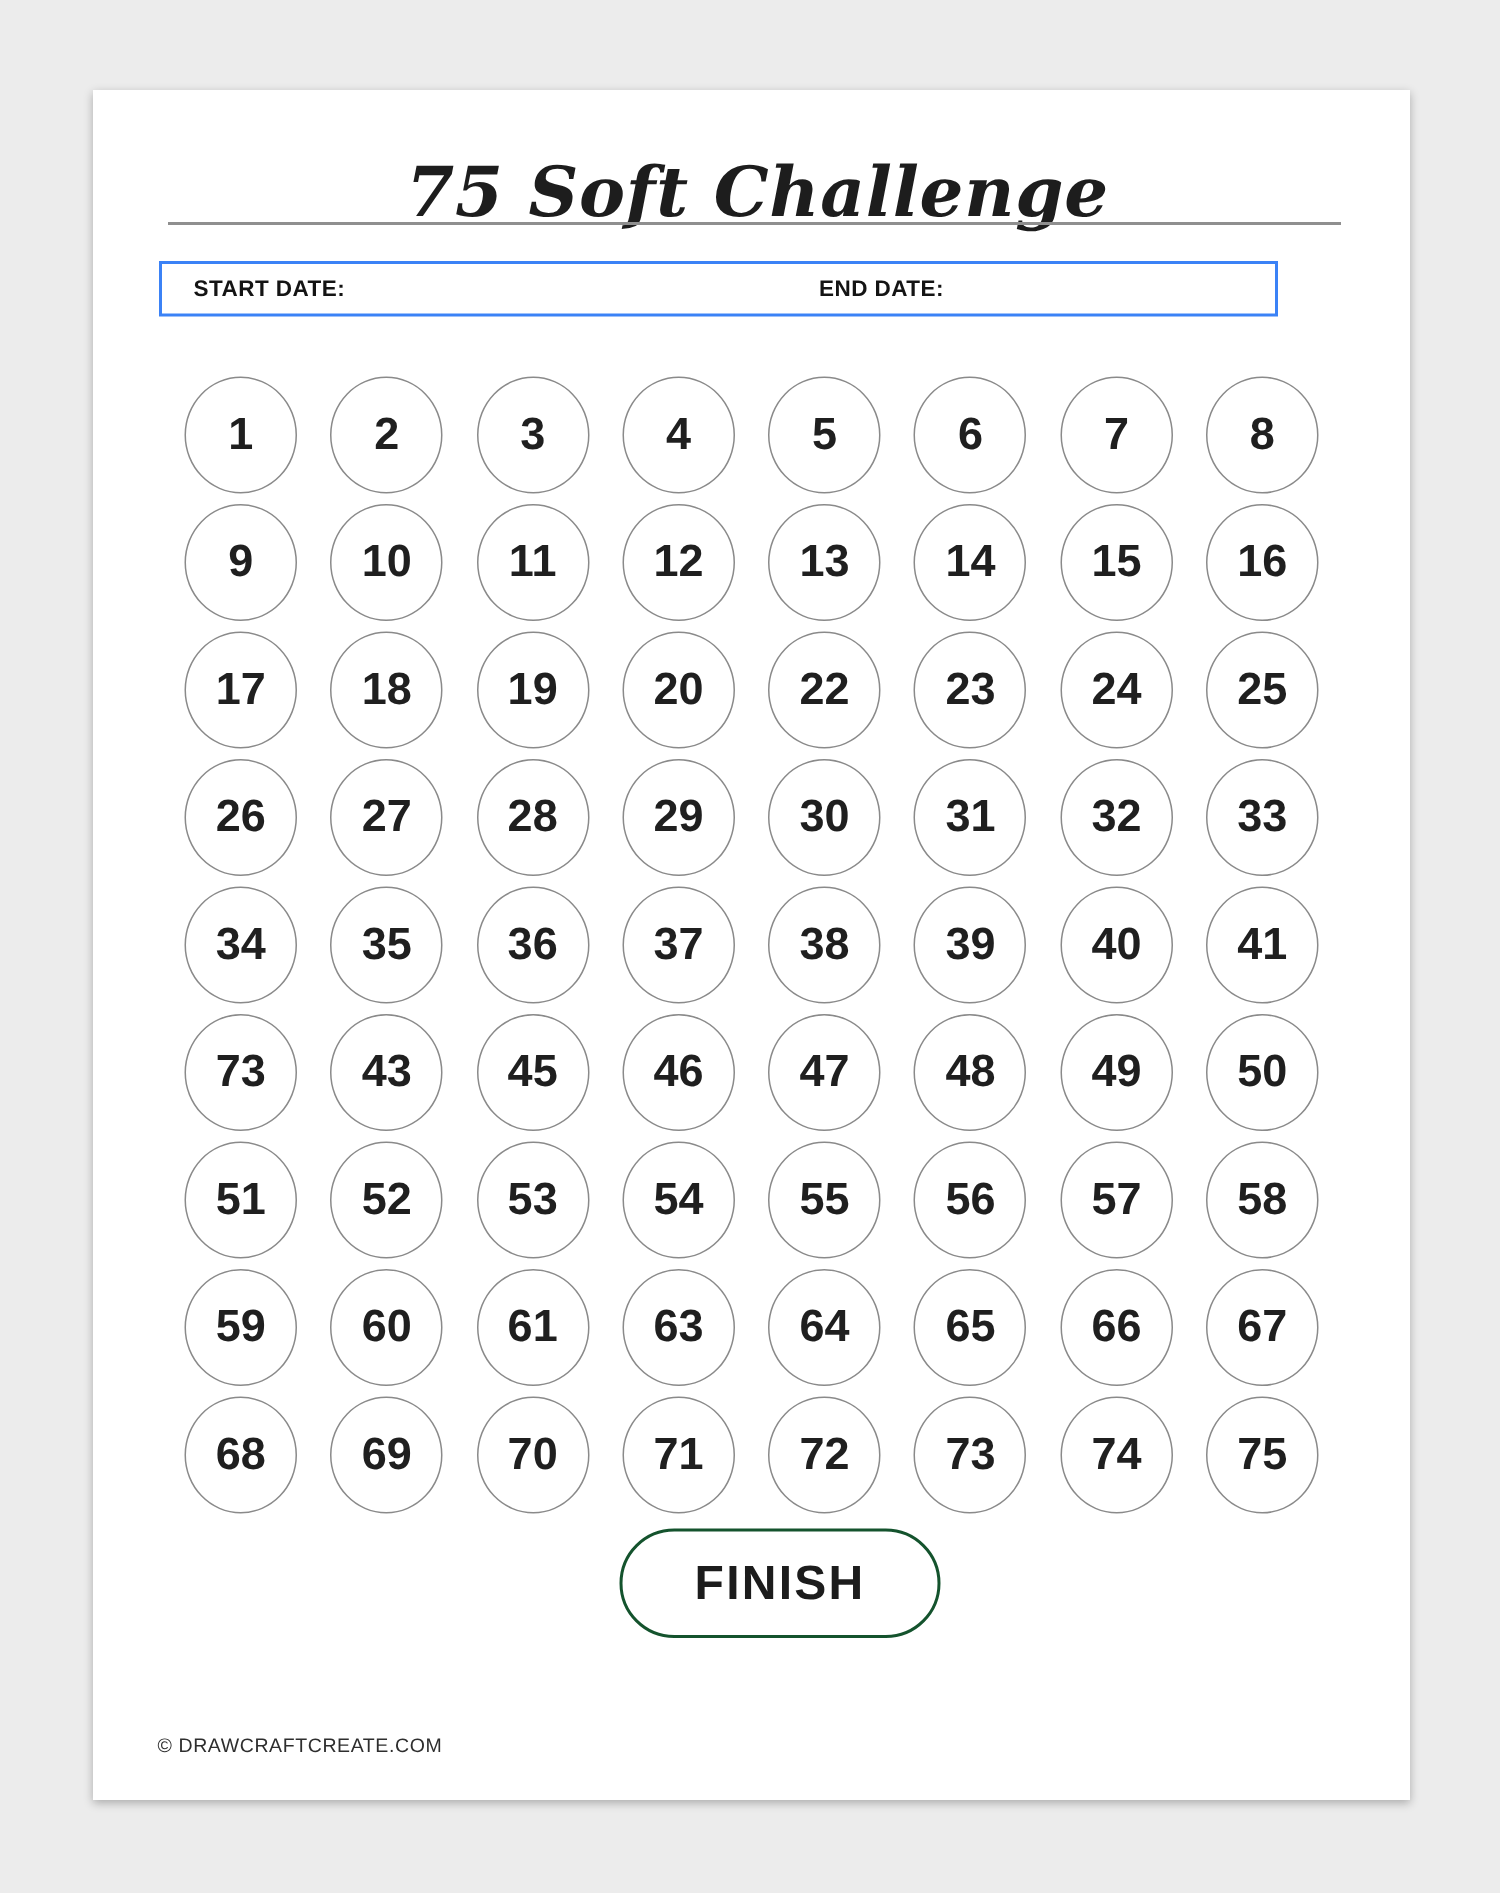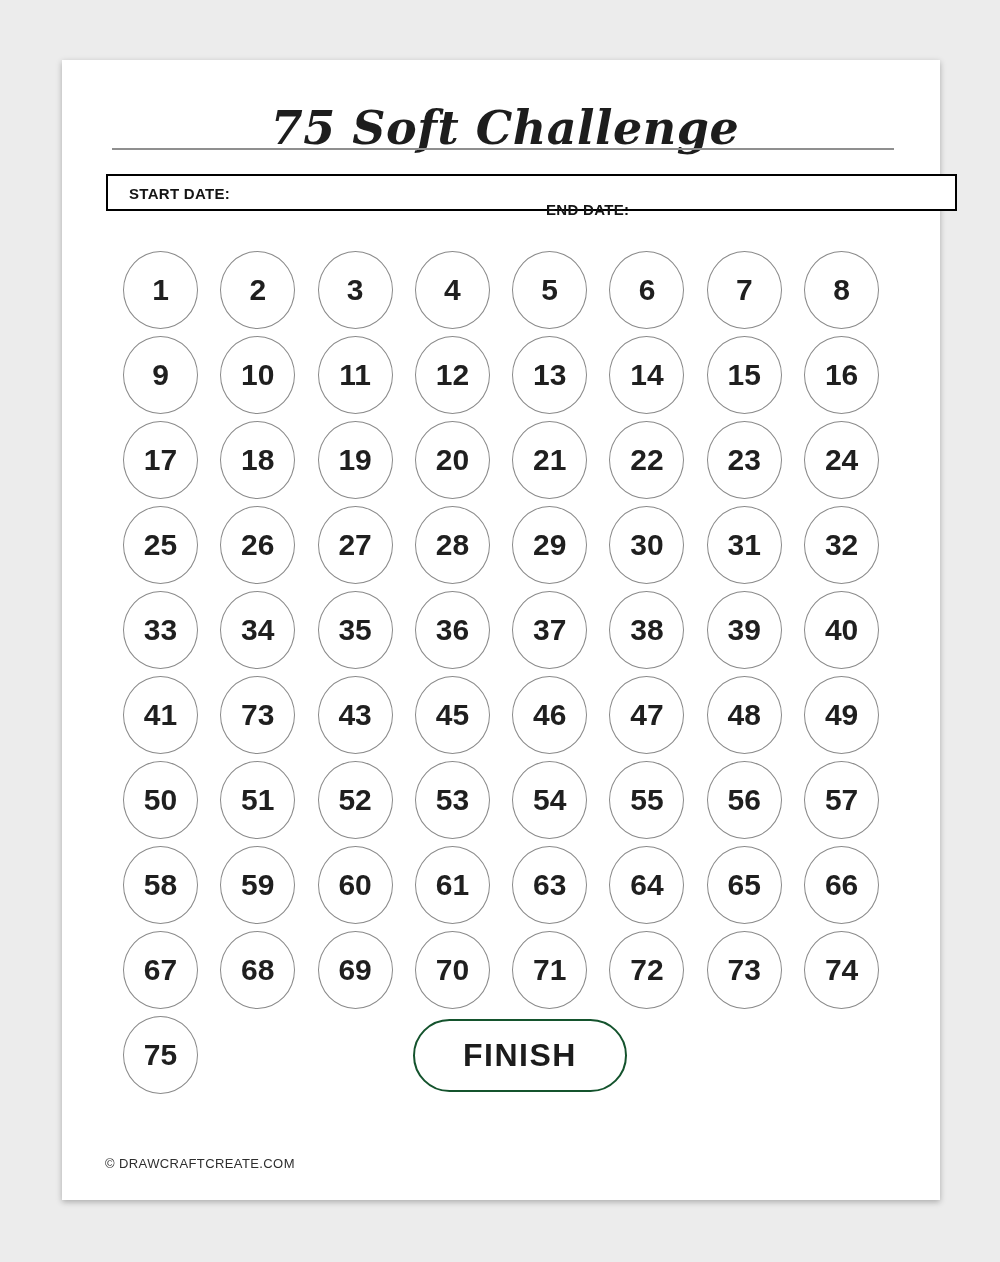--- a/index.html
+++ b/index.html
@@ -43,38 +43,38 @@
     left: 50px;
     top: 88px;
     width: 782px;
     height: 2px;
     background: #8f8f8f;
   }
   .datebox {
     position: absolute;
     left: 44px;
     top: 114px;
-    width: 851px;
+    width: 746px;
     height: 37px;
-    border: 2px solid #000000;
+    border: 2px solid #3b82f6;
     box-sizing: border-box;
     background: #ffffff;
   }
   .datelabel {
     position: absolute;
     top: 50%;
     transform: translateY(-50%);
     font-weight: bold;
     font-size: 15px;
     color: #141414;
     letter-spacing: 0.3px;
     white-space: nowrap;
   }
   .datelabel.start { left: 21px; }
-  .datelabel.end   { left: 438px; margin-top: 16px; }
+  .datelabel.end   { left: 438px; }
   .datevalue {
     position: absolute;
     top: 50%;
     transform: translateY(-50%);
     font-size: 15px;
     color: #141414;
     min-width: 120px;
     min-height: 18px;
   }
   .datevalue.start { left: 125px; }
@@ -159,21 +159,20 @@
       <div class="day">11</div>
       <div class="day">12</div>
       <div class="day">13</div>
       <div class="day">14</div>
       <div class="day">15</div>
       <div class="day">16</div>
       <div class="day">17</div>
       <div class="day">18</div>
       <div class="day">19</div>
       <div class="day">20</div>
-      <div class="day">21</div>
       <div class="day">22</div>
       <div class="day">23</div>
       <div class="day">24</div>
       <div class="day">25</div>
       <div class="day">26</div>
       <div class="day">27</div>
       <div class="day">28</div>
       <div class="day">29</div>
       <div class="day">30</div>
       <div class="day">31</div>

